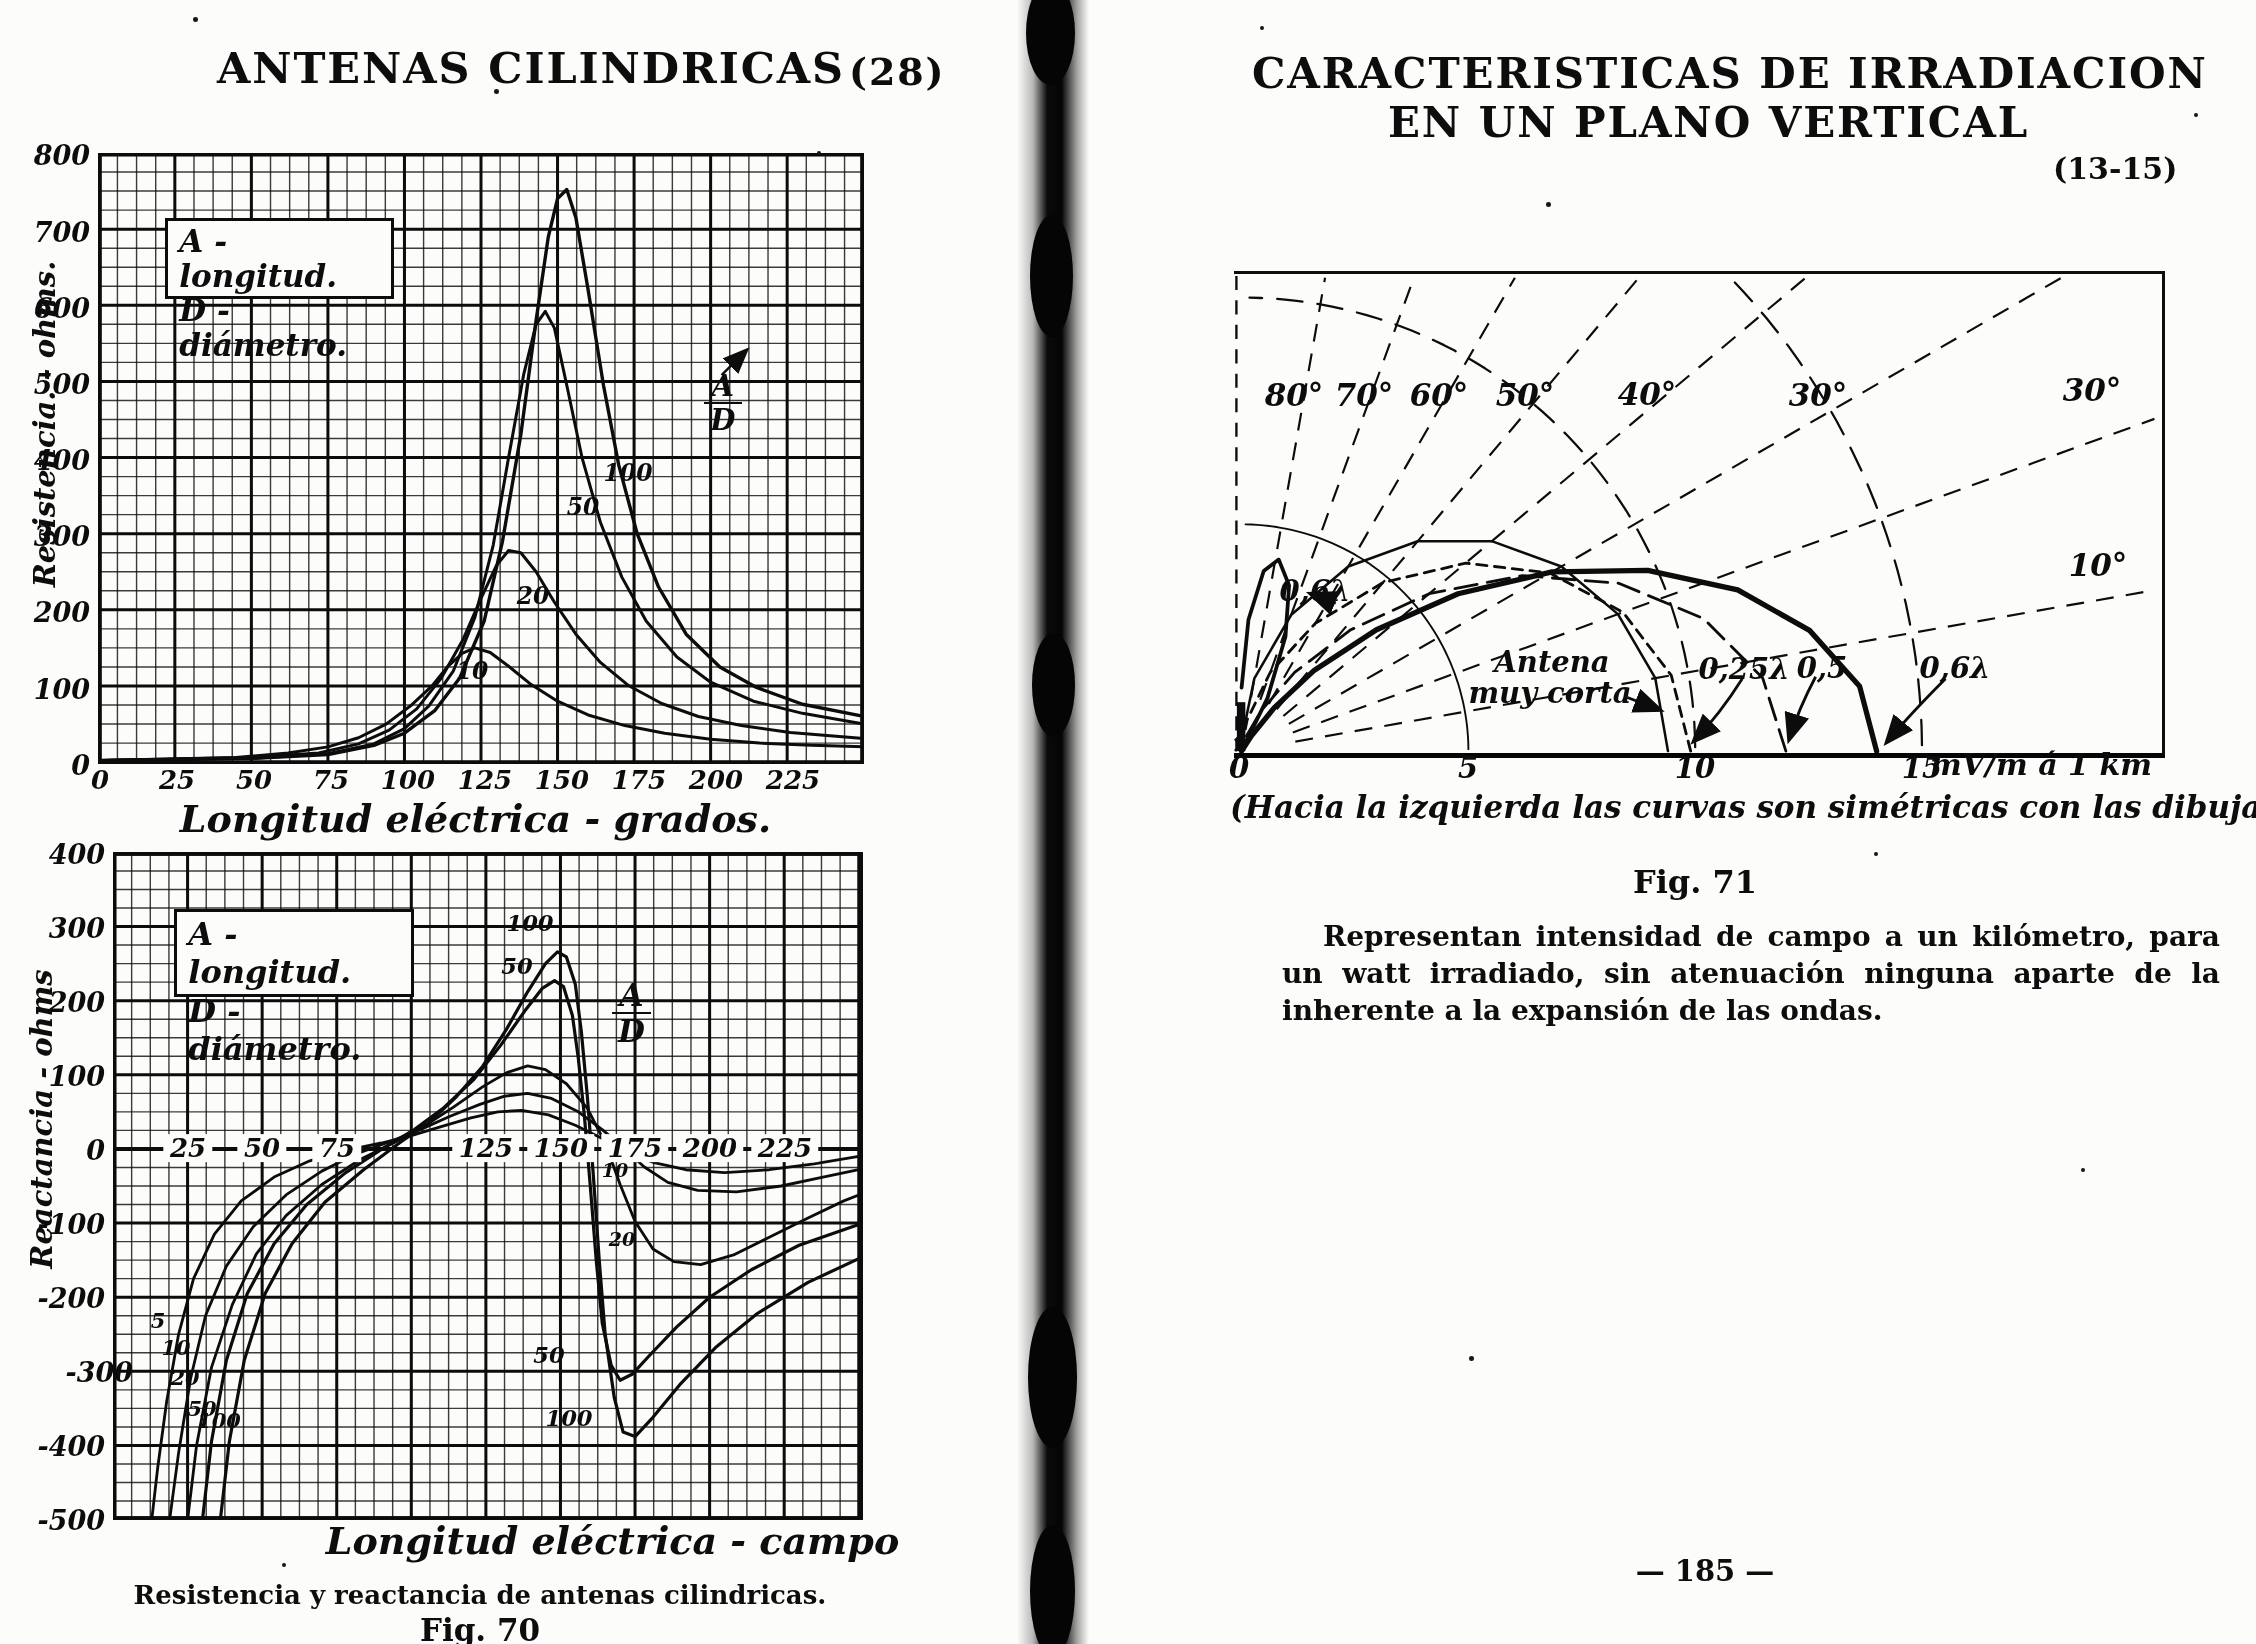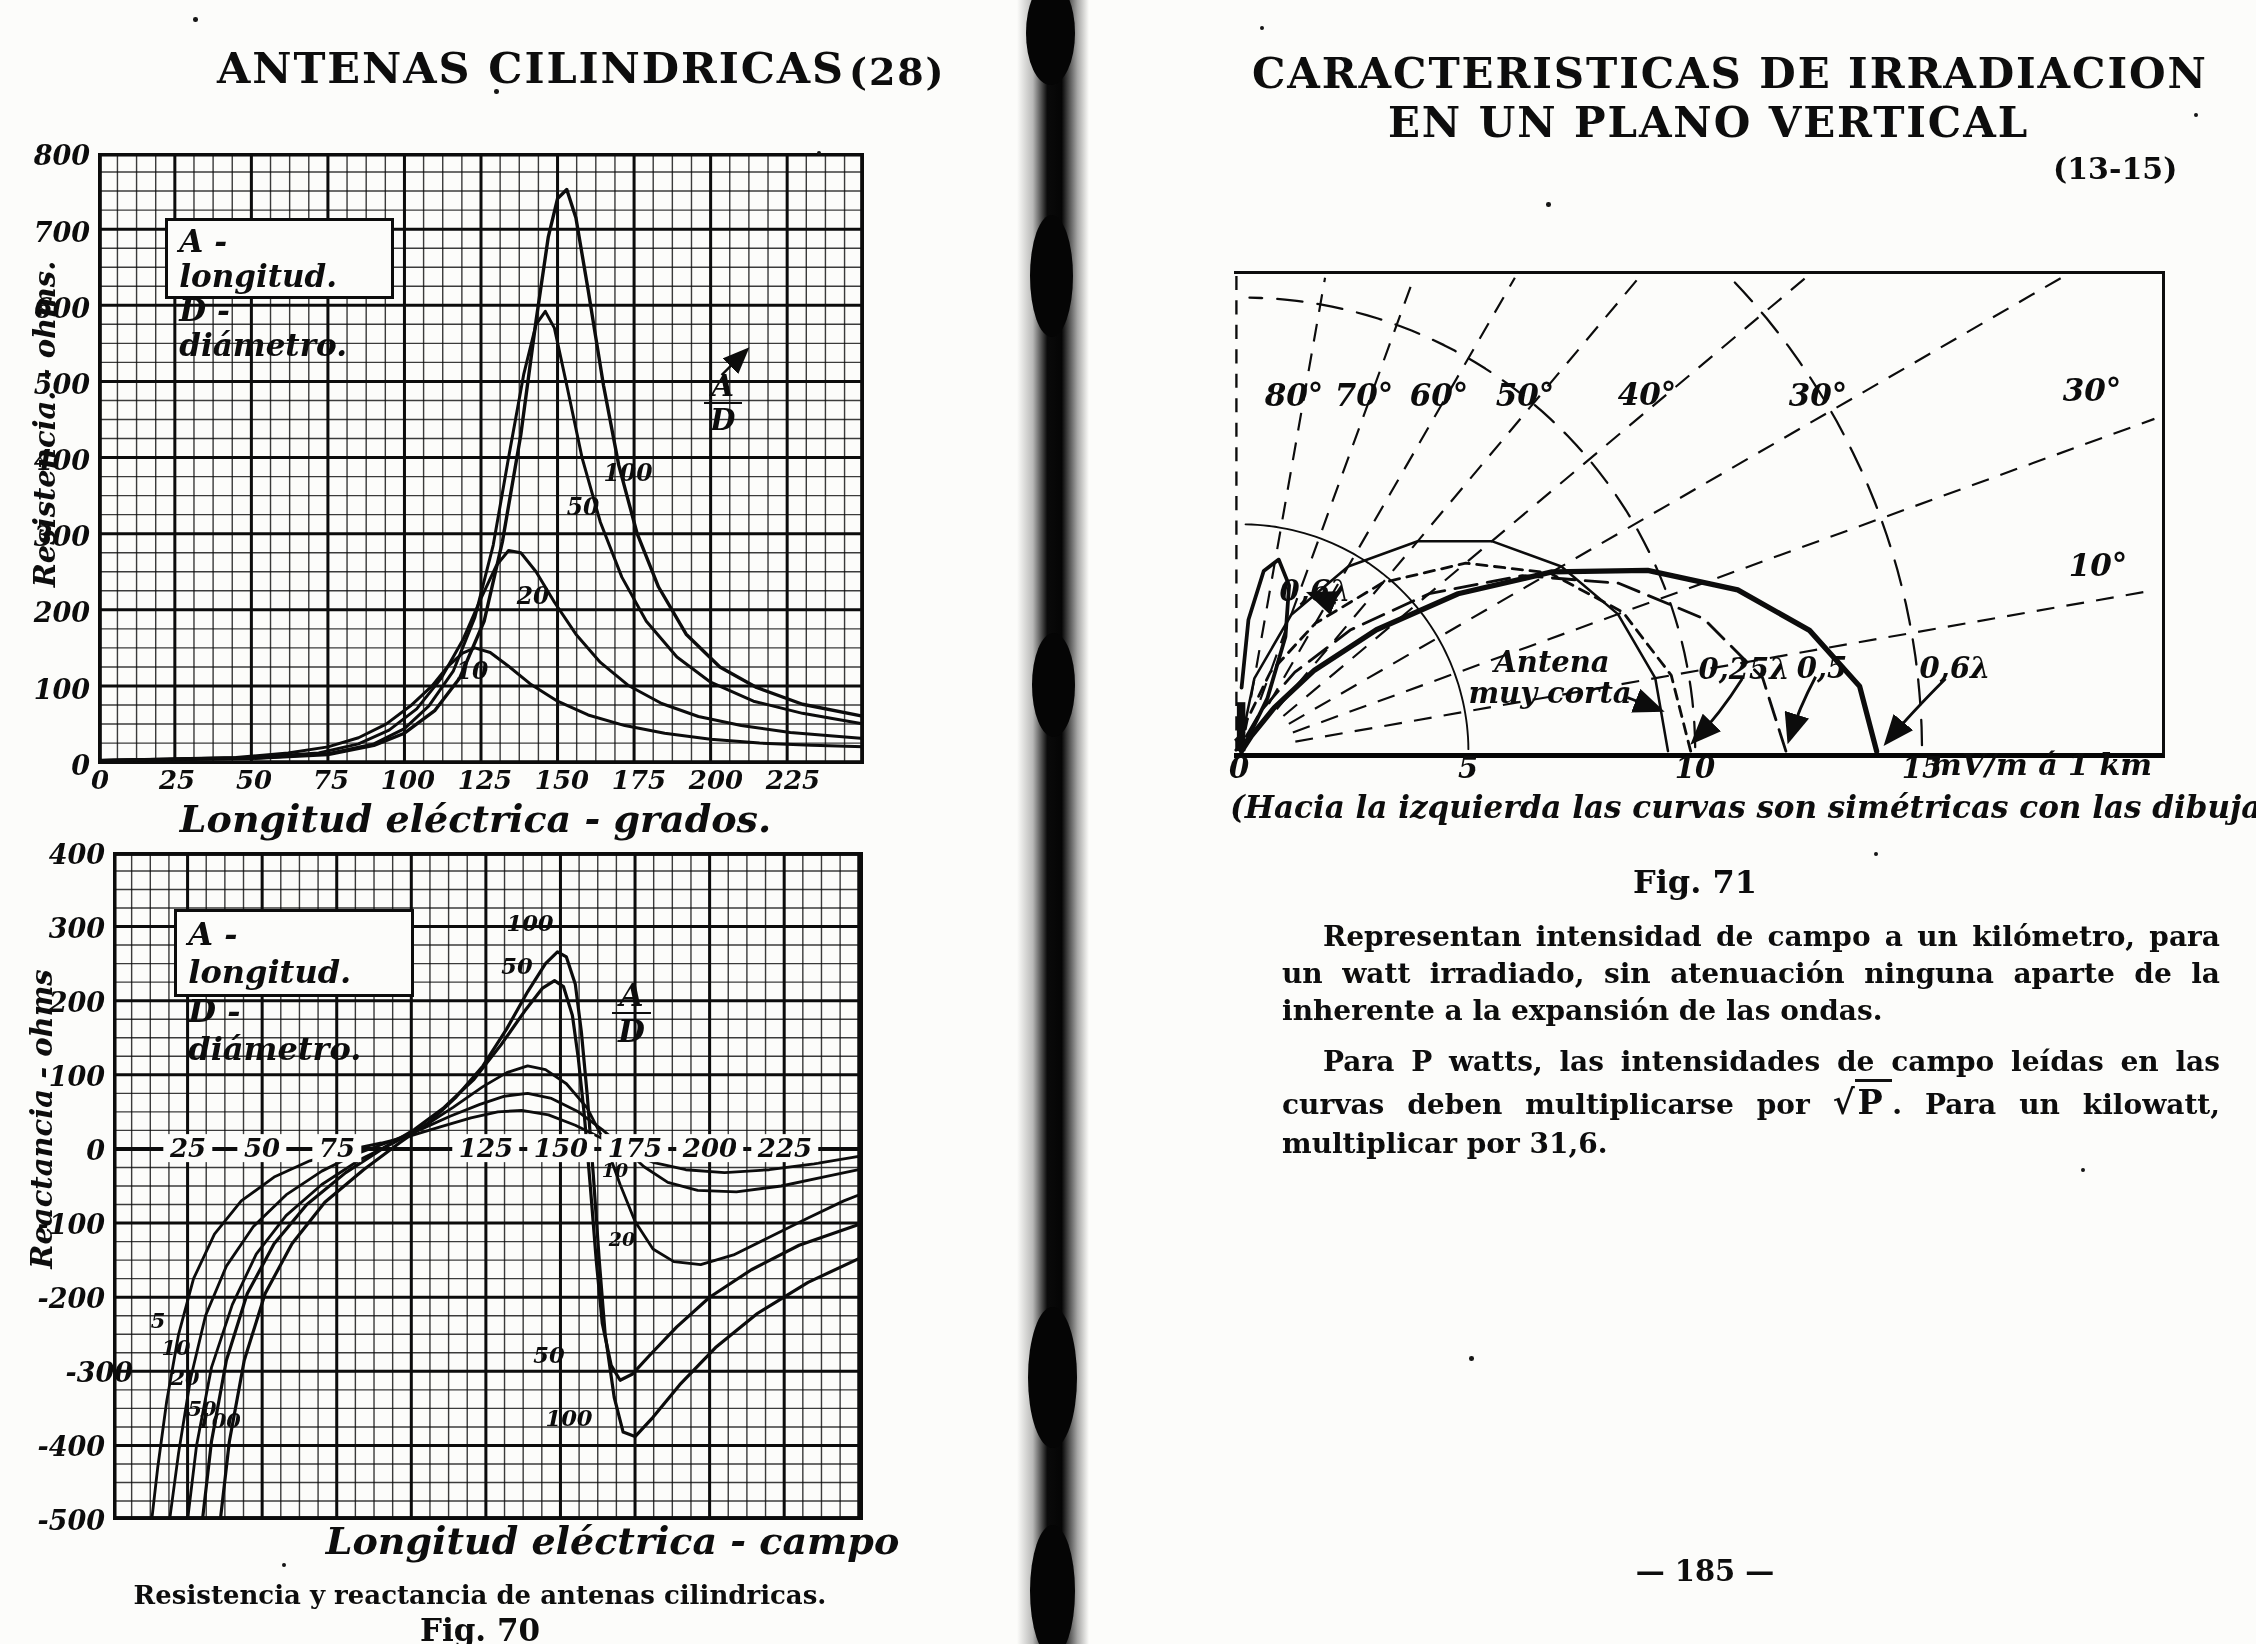--- a/index.html
+++ b/index.html
@@ -286,21 +286,20 @@
         <path d="M756,430 Q718,468 694,497" fill="none" stroke="#0c0c0c" stroke-width="3" marker-end="url(#ah)"></path>
         <path d="M418,450 L452,463" fill="none" stroke="#0c0c0c" stroke-width="3" marker-end="url(#ah)"></path>
         <path d="M108,350 L82,340" fill="none" stroke="#0c0c0c" stroke-width="3" marker-end="url(#ah)"></path>
       </svg>
   </div>
   <div class="abs hand ctr" style="left:1230px;top:789px;width:970px;font-size:31px;">(Hacia la izquierda las curvas son simétricas con las dibujadas)</div>
   <div class="abs ctr" style="left:1224px;top:863px;width:942px;font-size:32px;font-weight:700;">Fig. 71</div>
 
   <div class="para" style="top:918px;margin-left:24px;">
     <p>Representan intensidad de campo a un kilómetro, para un watt irradiado, sin atenuación ninguna aparte de la inherente a la expansión de las ondas.</p>
-    <p><span>Para P watts, las intensidades de campo leídas en las curvas deben multiplicarse por </span><span class="rad">√<span class="bar">P</span></span><span>. Para un kilowatt, multiplicar por 31,6.</span></p>
   </div>
 
   <div class="abs ctr" style="left:1234px;top:1554px;width:942px;font-size:29px;font-weight:700;">— 185 —</div>
 
   <div class="dot" style="left:193px;top:17px;width:4.7px;height:4.7px;"></div>
   <div class="dot" style="left:494px;top:89px;width:4.7px;height:4.7px;"></div>
   <div class="dot" style="left:817px;top:151px;width:3.8px;height:3.8px;"></div>
   <div class="dot" style="left:1260px;top:26px;width:3.8px;height:3.8px;"></div>
   <div class="dot" style="left:1546px;top:202px;width:4.7px;height:4.7px;"></div>
   <div class="dot" style="left:2194px;top:113px;width:3.8px;height:3.8px;"></div>

